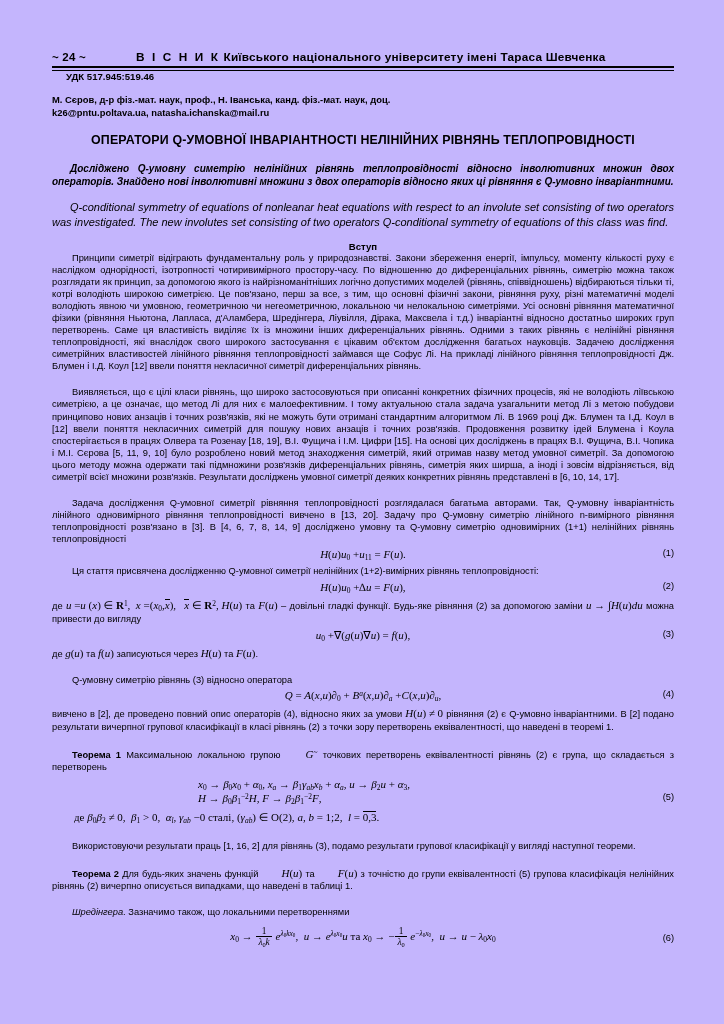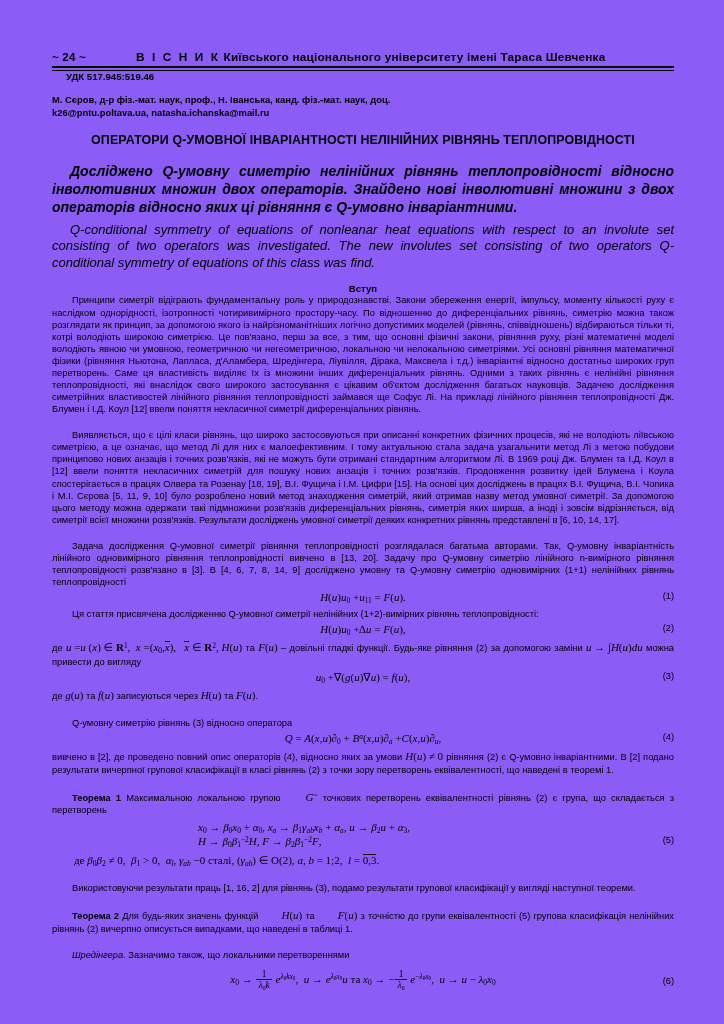--- a/index.html
+++ b/index.html
@@ -6,21 +6,21 @@
   html, body {
     margin: 0;
     padding: 0;
     background: #ffffff;
   }
   .page {
     position: relative;
     width: 724px;
     height: 1024px;
     margin: 0 auto;
-    background: #8b5cf6;
+    background: #c4b5fd;
     font-family: "Liberation Sans", sans-serif;
     color: #000000;
     overflow: hidden;
   }
   .content {
     position: absolute;
     left: 52px;
     top: 50px;
     width: 622px;
   }
@@ -78,32 +78,32 @@
     text-align: center;
     font-size: 12.4px;
     font-weight: bold;
     letter-spacing: 0.15px;
     line-height: 1.25;
   }
 
   
   .abstract {
     margin-top: 14px;
-    font-size: 14px;
+    font-size: 10px;
     font-weight: bold;
     font-style: italic;
     text-align: justify;
     line-height: 1.28;
     text-indent: 18px;
   }
   .abstract-en {
-    margin-top: 5px;
+    margin-top: 12px;
     font-weight: normal;
     font-style: italic;
-    font-size: 13px;
+    font-size: 11px;
     text-align: justify;
     line-height: 1.28;
     text-indent: 18px;
   }
 
   
   .section-head {
     margin-top: 12px;
     text-align: center;
     font-size: 9.6px;

